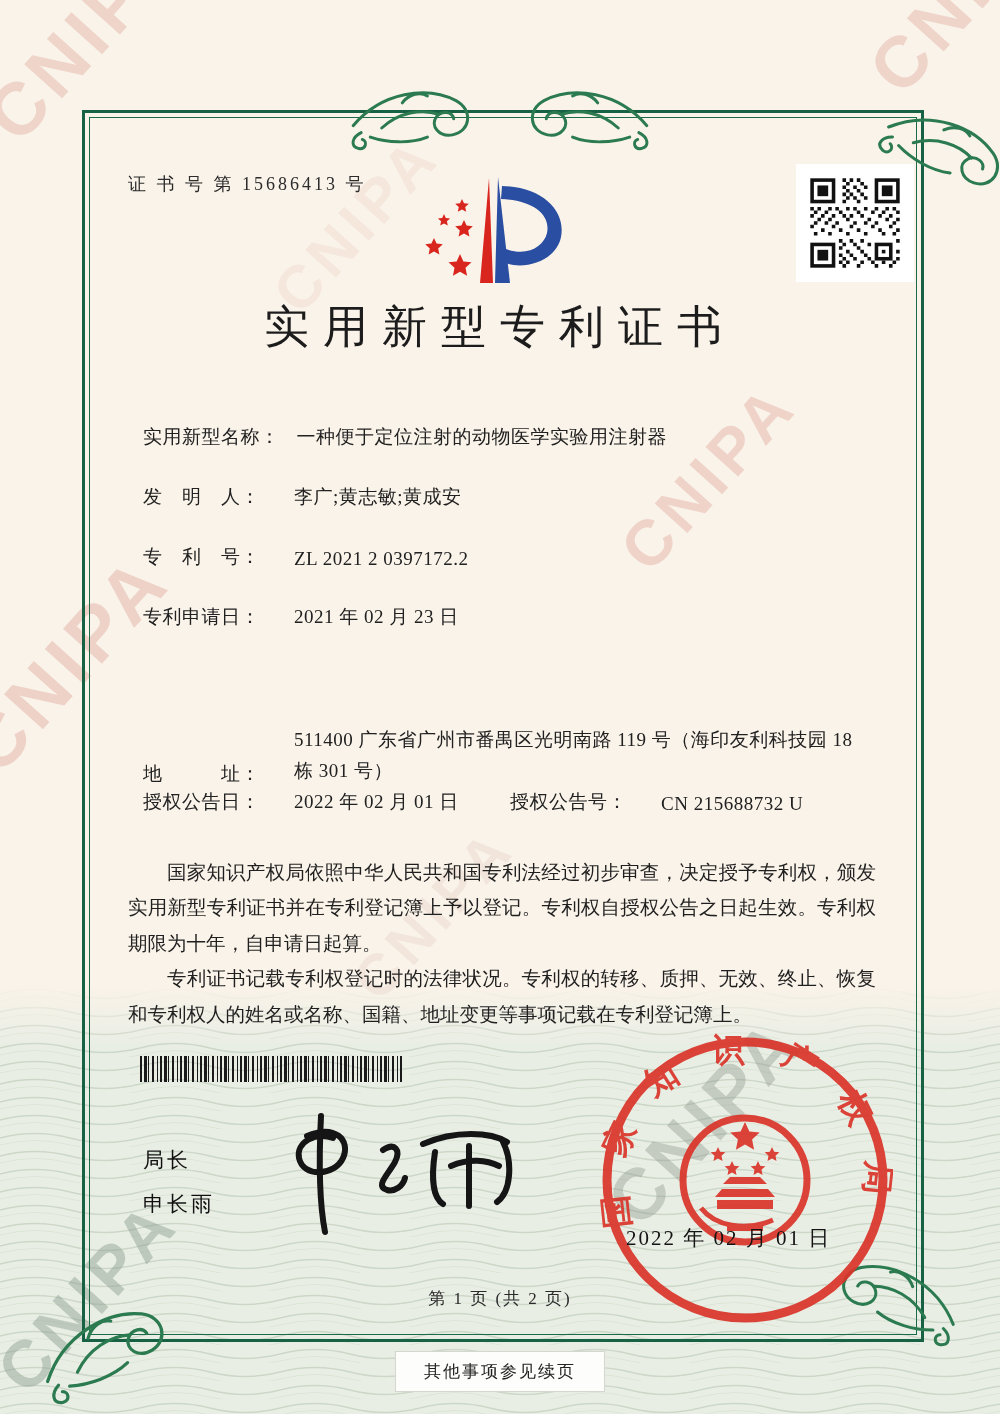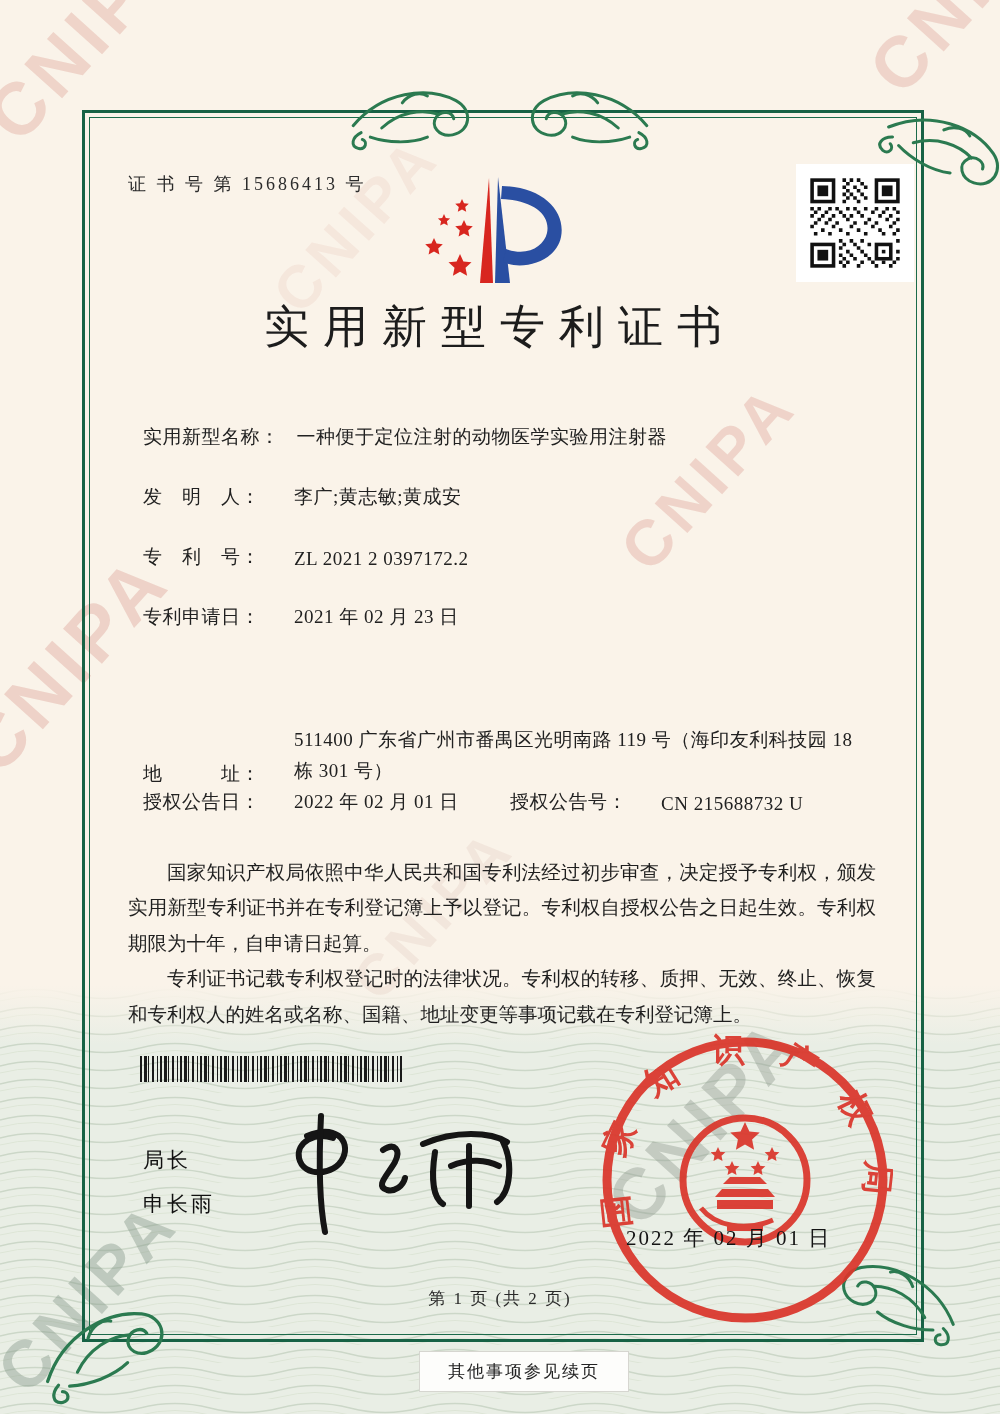--- a/index.html
+++ b/index.html
@@ -223,15 +223,15 @@
       <path stroke="none" d="M126,152 L170,152 L163,145 L133,145 Z"></path>
       <path stroke="none" d="M118,165 L178,165 L171,157 L125,157 Z"></path>
       <rect x="120" y="168" width="56" height="9" stroke="none"></rect>
       <path d="M104,176 C118,194 148,200 176,188" fill="none" stroke-width="5"></path>
       <rect x="130" y="192" width="36" height="7" stroke="none"></rect>
     </g>
   </svg>
   <div class="content abs seal-date">2022 年 02 月 01 日</div>
 
   <div class="content abs pageinfo">第 1 页 (共 2 页)</div>
-  <div class="abs note" style="position:absolute;margin-left:24px;">其他事项参见续页</div>
+  <div class="abs note" style="position:absolute;">其他事项参见续页</div>
 
 </div>
 
 </body></html>

